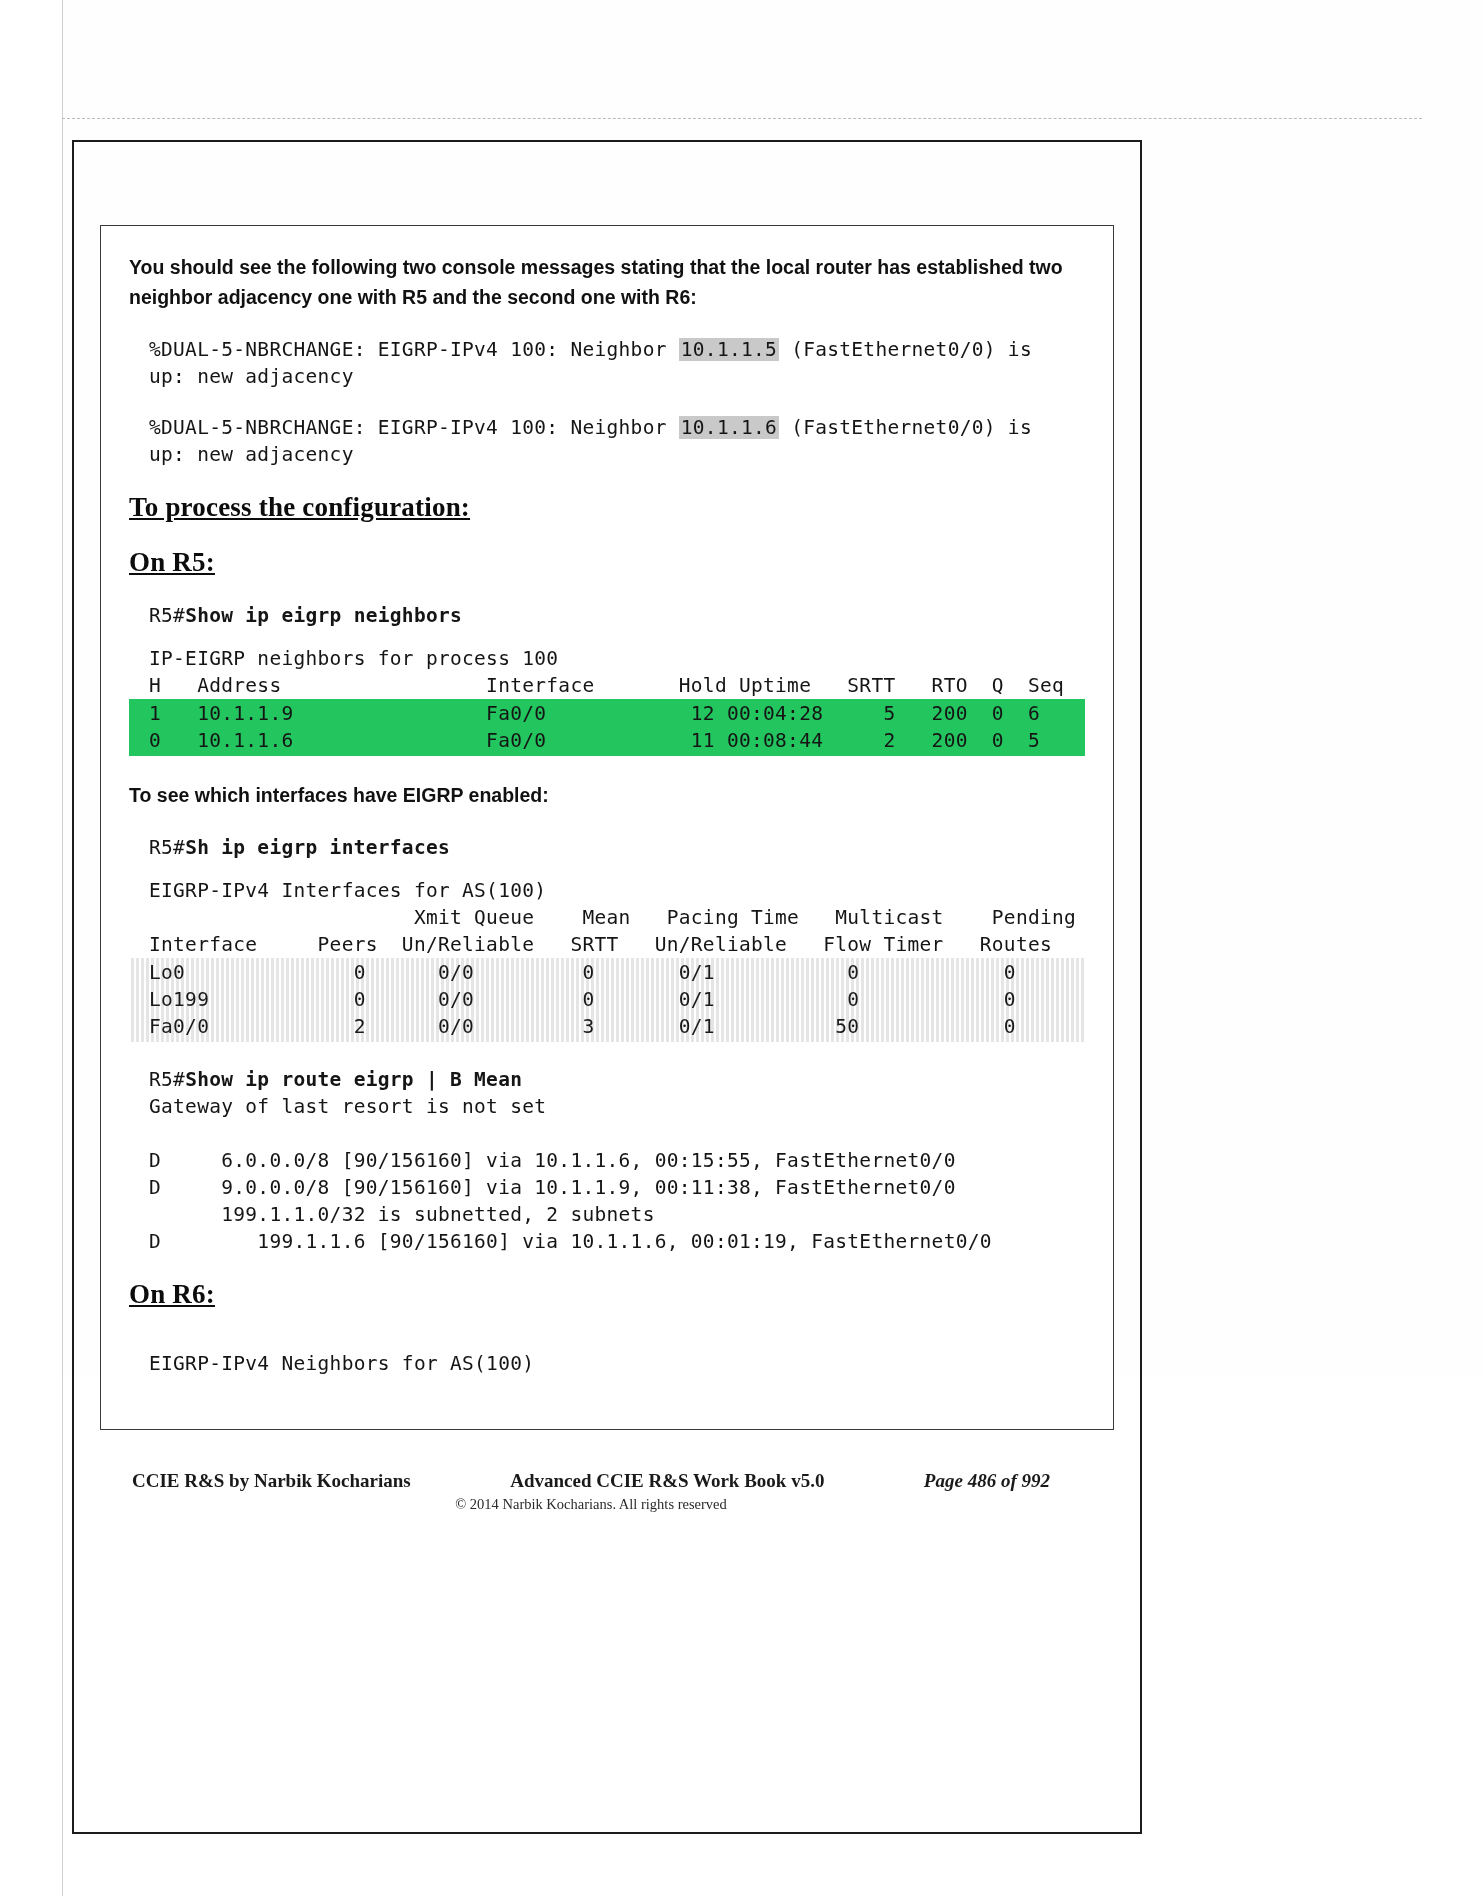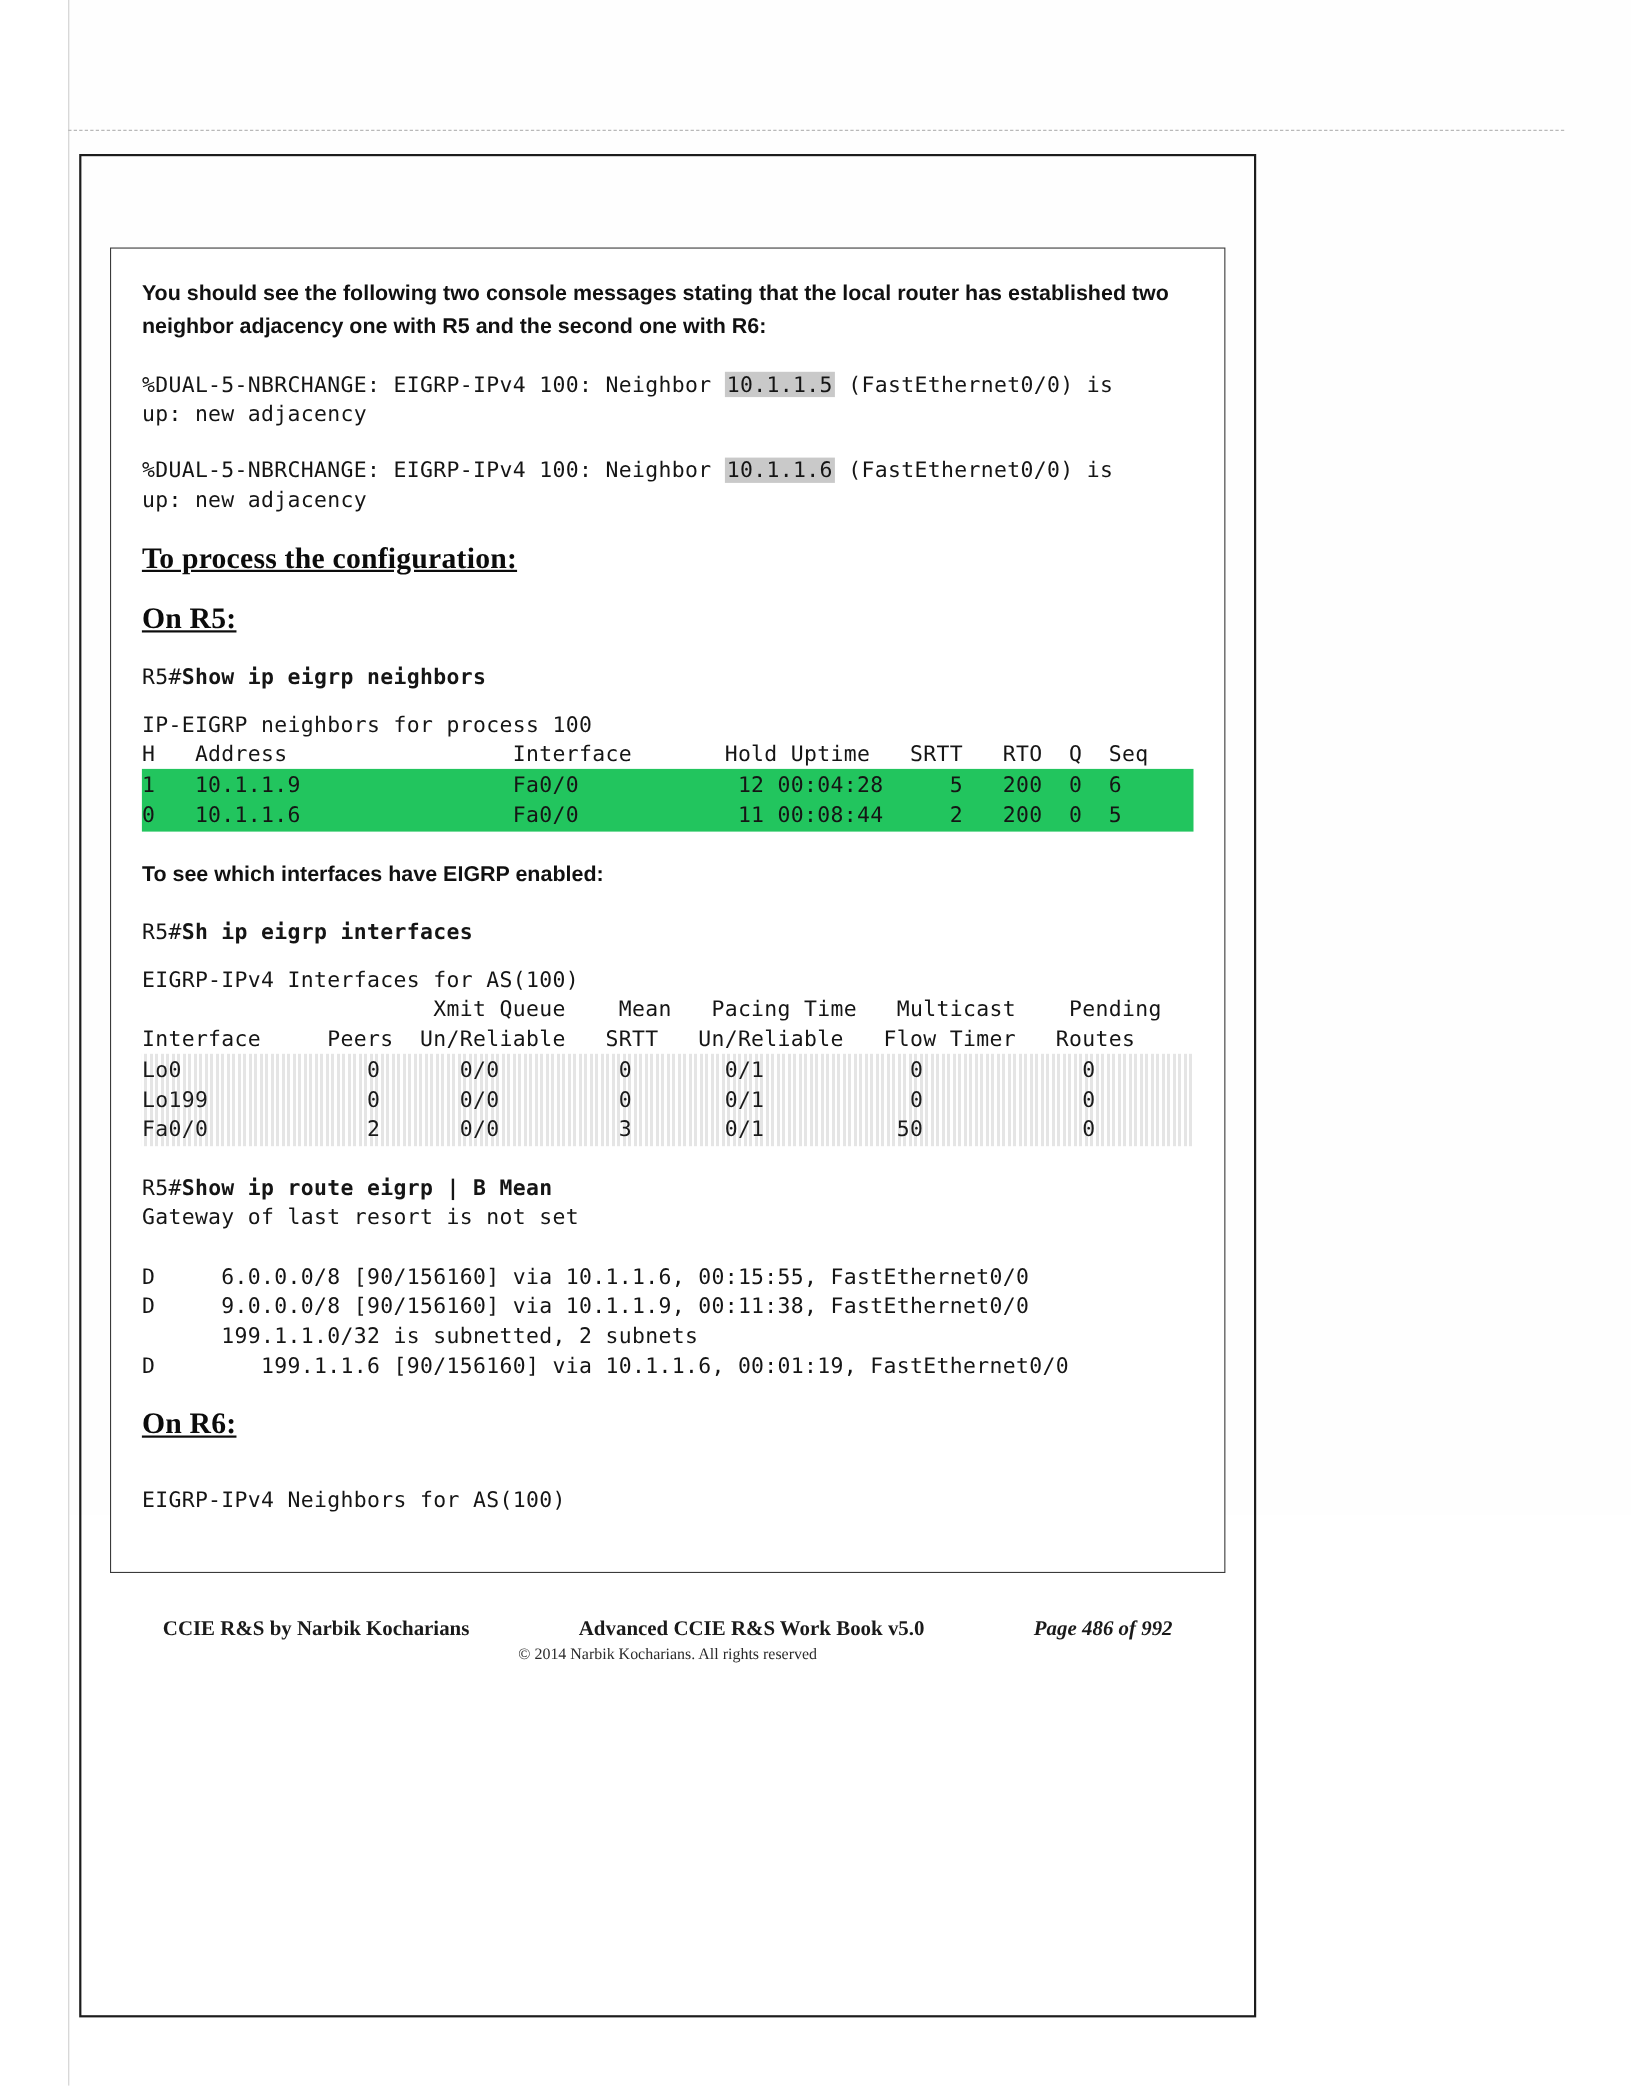--- a/index.html
+++ b/index.html
@@ -62,20 +62,21 @@
     color: #111;
     font-weight: 600;
   }
   .mono {
     font-family: "DejaVu Sans Mono", monospace;
     font-size: 19.5px;
     line-height: 27px;
     color: #151515;
     white-space: pre;
     letter-spacing: 0.3px;
+    margin-left: 20px;
   }
   .gap-sm { height: 16px; }
   .gap-md { height: 24px; }
 
   .hl {
     background: #c9c9c9;
     padding: 0 2px;
   }
   .heading-ul {
     font-family: "Liberation Serif", serif;
@@ -95,21 +96,21 @@
     color: #151515;
     display: block;
     padding: 1px 0 2px 0;
   }
   .block-shade-dark .mono { color: #1a1a1a; }
   .noise-overlay {
     background-image: repeating-linear-gradient(90deg, rgba(255,255,255,0.22) 0px, rgba(255,255,255,0.22) 2px, rgba(0,0,0,0.10) 2px, rgba(0,0,0,0.10) 5px);
   }
   .footer {
     position: absolute;
-    left: 100px;
+    left: 84px;
     top: 1470px;
     width: 1014px;
     text-align: center;
     font-family: "Liberation Serif", serif;
   }
   .footer-row {
     display: flex;
     justify-content: space-between;
     align-items: baseline;
     font-size: 19px;

